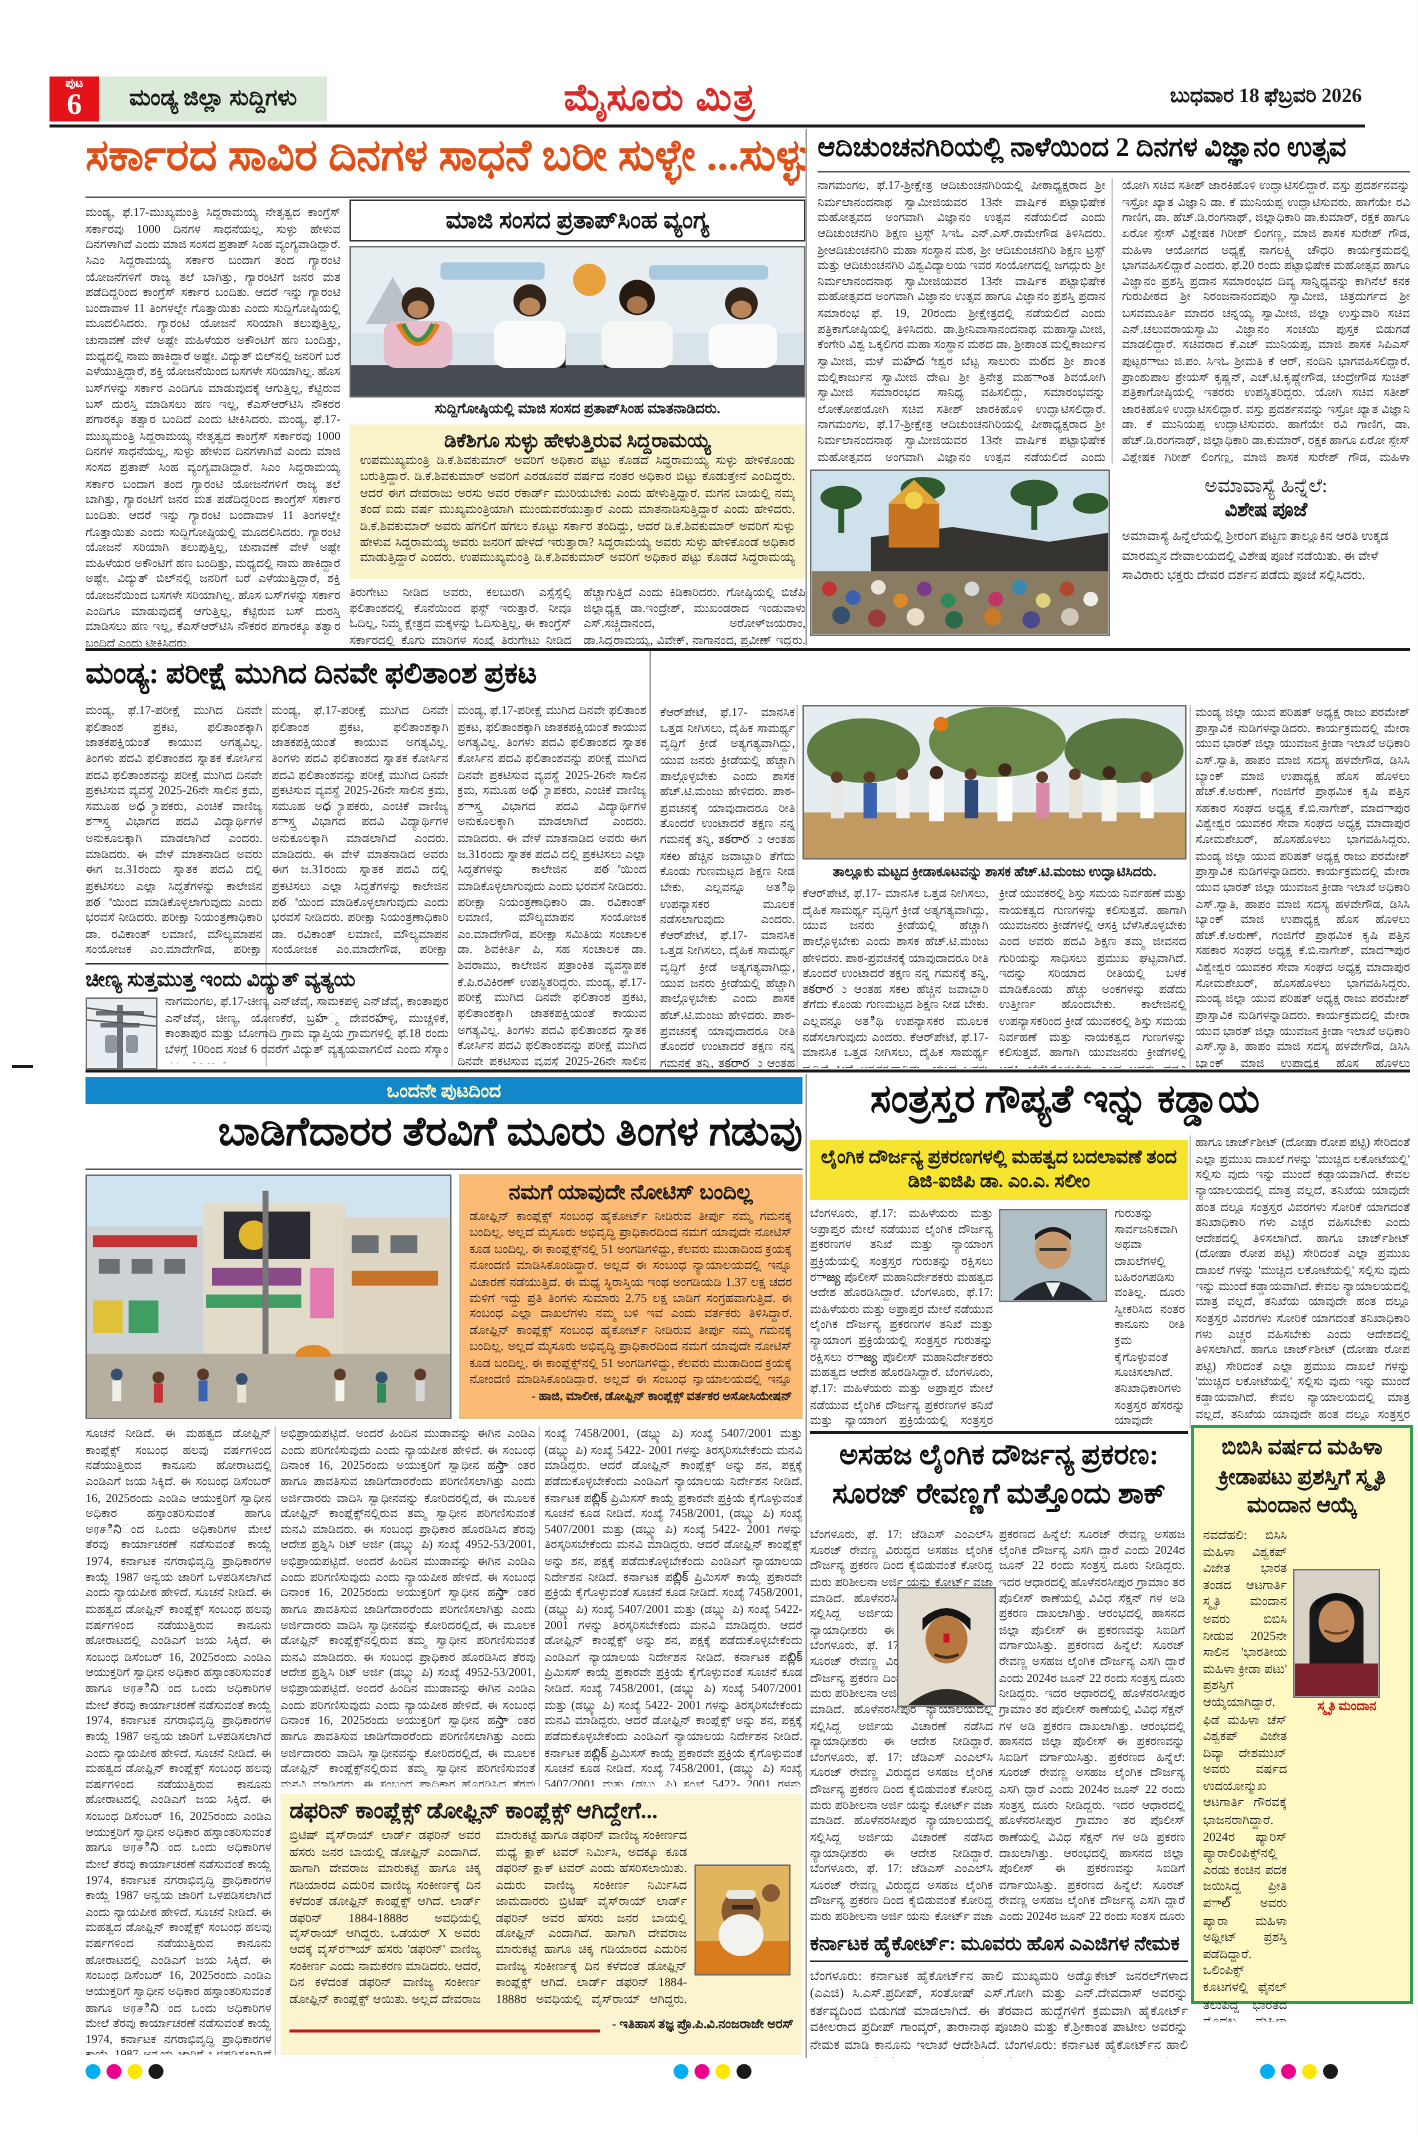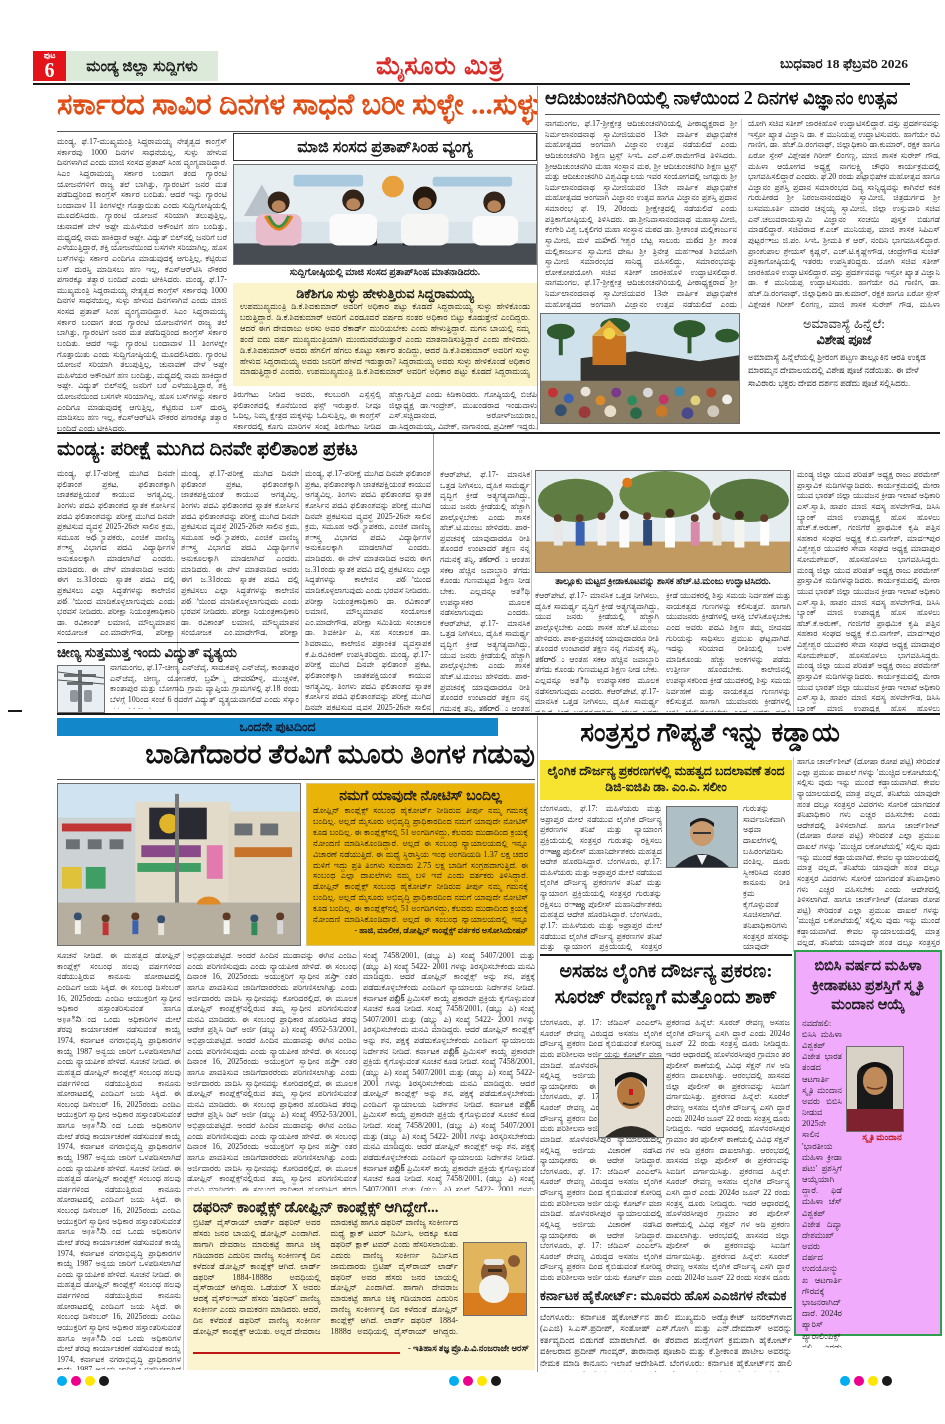--- a/index.html
+++ b/index.html
@@ -216,21 +216,21 @@
   </div>
   <div class="abs cap" style="left:535px;top:576px;width:256px;height:12px;font-size:9px;">ತಾಲ್ಲೂಕು ಮಟ್ಟದ ಕ್ರೀಡಾಕೂಟವನ್ನು ಶಾಸಕ ಹೆಚ್.ಟಿ.ಮಂಜು ಉದ್ಘಾಟಿಸಿದರು.</div>
   <div class="abs body-col" style="left:535px;top:591px;width:124px;height:121px;">ಕೆಆರ್‌ಪೇಟೆ, ಫೆ.17- ಮಾನಸಿಕ ಒತ್ತಡ ನೀಗಿಸಲು, ದೈಹಿಕ ಸಾಮರ್ಥ್ಯ ವೃದ್ಧಿಗೆ ಕ್ರೀಡೆ ಅತ್ಯಗತ್ಯವಾಗಿದ್ದು, ಯುವ ಜನರು ಕ್ರೀಡೆಯಲ್ಲಿ ಹೆಚ್ಚಾಗಿ ಪಾಲ್ಗೊಳ್ಳಬೇಕು ಎಂದು ಶಾಸಕ ಹೆಚ್.ಟಿ.ಮಂಜು ಹೇಳಿದರು. ಪಾಠ-ಪ್ರವಚನಕ್ಕೆ ಯಾವುದಾದರೂ ರೀತಿ ತೊಂದರೆ ಉಂಟಾದರೆ ತಕ್ಷಣ ನನ್ನ ಗಮನಕ್ಕೆ ತನ್ನಿ, ತకరారು ಆಂತಹ ಸಕల ಹೆಚ್ಚಿನ ಜವಾಬ್ದಾರಿ ತೆಗೆದು ಕೊಂಡು ಗುಣಮಟ್ಟದ ಶಿಕ್ಷಣ ನೀಡ ಬೇಕು. ಎಲ್ಲವನ್ನೂ ಅತిಥಿ ಉಪನ್ಯಾಸಕರ ಮೂಲಕ ನಡೆಸಲಾಗುವುದು ಎಂದರು. ಕೆಆರ್‌ಪೇಟೆ, ಫೆ.17- ಮಾನಸಿಕ ಒತ್ತಡ ನೀಗಿಸಲು, ದೈಹಿಕ ಸಾಮರ್ಥ್ಯ ವೃದ್ಧಿಗೆ ಕ್ರೀಡೆ ಅತ್ಯಗತ್ಯವಾಗಿದ್ದು, ಯುವ ಜನರು ಕ್ರೀಡೆಯಲ್ಲಿ ಹೆಚ್ಚಾಗಿ ಪಾಲ್ಗೊಳ್ಳಬೇಕು ಎಂದು ಶಾಸಕ ಹೆಚ್.ಟಿ.ಮಂಜು ಹೇಳಿದರು. ಪಾಠ-ಪ್ರವಚನಕ್ಕೆ ಯಾವುದಾದರೂ ರೀತಿ ತೊಂದರೆ ಉಂಟಾದರೆ ತಕ್ಷಣ ನನ್ನ ಗಮನಕ್ಕೆ ತನ್ನಿ, ತకరారು ಆಂತಹ ಸಕల ಹೆಚ್ಚಿನ ಜವಾಬ್ದಾರಿ ತೆಗೆದು ಕೊಂಡು ಗುಣಮಟ್ಟದ ಶಿಕ್ಷಣ ನೀಡ ಬೇಕು. ಎಲ್ಲವನ್ನೂ ಅತిಥಿ ಉಪನ್ಯಾಸಕರ ಮೂಲಕ ನಡೆಸಲಾಗುವುದು ಎಂದರು.</div>
   <div class="abs body-col" style="left:666px;top:591px;width:125px;height:121px;">ಕ್ರೀಡೆ ಯುವಕರಲ್ಲಿ ಶಿಸ್ತು ಸಮಯ ನಿರ್ವಹಣೆ ಮತ್ತು ನಾಯಕತ್ವದ ಗುಣಗಳನ್ನು ಕಲಿಸುತ್ತವೆ. ಹಾಗಾಗಿ ಯುವಜನರು ಕ್ರೀಡೆಗಳಲ್ಲಿ ಆಸಕ್ತಿ ಬೆಳೆಸಿಕೊಳ್ಳಬೇಕು ಎಂದ ಅವರು ಪದವಿ ಶಿಕ್ಷಣ ತಮ್ಮ ಜೀವನದ ಗುರಿಯನ್ನು ಸಾಧಿಸಲು ಪ್ರಮುಖ ಘಟ್ಟವಾಗಿದೆ. ಇದನ್ನು ಸರಿಯಾದ ರೀತಿಯಲ್ಲಿ ಬಳಕೆ ಮಾಡಿಕೊಂಡು ಹೆಚ್ಚು ಅಂಕಗಳನ್ನು ಪಡೆದು ಉತ್ತೀರ್ಣ ಹೊಂದಬೇಕು. ಕಾಲೇಜಿನಲ್ಲಿ ಉಪನ್ಯಾಸಕರಿಂದ ಕ್ರೀಡೆ ಯುವಕರಲ್ಲಿ ಶಿಸ್ತು ಸಮಯ ನಿರ್ವಹಣೆ ಮತ್ತು ನಾಯಕತ್ವದ ಗುಣಗಳನ್ನು ಕಲಿಸುತ್ತವೆ. ಹಾಗಾಗಿ ಯುವಜನರು ಕ್ರೀಡೆಗಳಲ್ಲಿ ಆಸಕ್ತಿ ಬೆಳೆಸಿಕೊಳ್ಳಬೇಕು ಎಂದ ಅವರು ಪದವಿ ಶಿಕ್ಷಣ ತಮ್ಮ ಜೀವನದ ಗುರಿಯನ್ನು ಸಾಧಿಸಲು ಪ್ರಮುಖ ಘಟ್ಟವಾಗಿದೆ. ಇದನ್ನು ಸರಿಯಾದ ರೀತಿಯಲ್ಲಿ ಬಳಕೆ ಮಾಡಿಕೊಂಡು ಹೆಚ್ಚು ಅಂಕಗಳನ್ನು ಪಡೆದು ಉತ್ತೀರ್ಣ ಹೊಂದಬೇಕು. ಕಾಲೇಜಿನಲ್ಲಿ ಉಪನ್ಯಾಸಕರಿಂದ</div>
   <div class="abs vline" style="left:793px;top:470px;width:1px;height:242px;background:#c4c4c4;"></div>
   <div class="abs body-col" style="left:797px;top:470px;width:143px;height:242px;">ಮಂಡ್ಯ ಜಿಲ್ಲಾ ಯುವ ಪರಿಷತ್ ಅಧ್ಯಕ್ಷ ರಾಜು ಪರಮೇಶ್ ಪ್ರಾಸ್ತಾವಿಕ ನುಡಿಗಳನ್ನಾಡಿದರು. ಕಾರ್ಯಕ್ರಮದಲ್ಲಿ ಮೇರಾ ಯುವ ಭಾರತ್ ಜಿಲ್ಲಾ ಯುವಜನ ಕ್ರೀಡಾ ಇಲಾಖೆ ಅಧಿಕಾರಿ ಎಸ್.ಸ್ವಾತಿ, ಹಾಪಂ ಮಾಜಿ ಸದಸ್ಯ ಹಳವೇಗೌಡ, ಡಿಸಿಸಿ ಬ್ಯಾಂಕ್ ಮಾಜಿ ಉಪಾಧ್ಯಕ್ಷ ಹೊಸ ಹೊಳಲು ಹೆಚ್.ಕೆ.ಅರುಣ್, ಗಂಜಿಗೆರೆ ಪ್ರಾಥಮಿಕ ಕೃಷಿ ಪತ್ತಿನ ಸಹಕಾರ ಸಂಘದ ಅಧ್ಯಕ್ಷ ಕೆ.ಬಿ.ನಾಗೇಶ್, ಮಾದాಪುರ ವಿಶ್ವೇಶ್ವರ ಯುವಕರ ಸೇವಾ ಸಂಘದ ಅಧ್ಯಕ್ಷ ಮಾದಾಪುರ ಸೋಮಶೇಖರ್, ಹೊಸಹೊಳಲು ಭಾಗವಹಿಸಿದ್ದರು. ಮಂಡ್ಯ ಜಿಲ್ಲಾ ಯುವ ಪರಿಷತ್ ಅಧ್ಯಕ್ಷ ರಾಜು ಪರಮೇಶ್ ಪ್ರಾಸ್ತಾವಿಕ ನುಡಿಗಳನ್ನಾಡಿದರು. ಕಾರ್ಯಕ್ರಮದಲ್ಲಿ ಮೇರಾ ಯುವ ಭಾರತ್ ಜಿಲ್ಲಾ ಯುವಜನ ಕ್ರೀಡಾ ಇಲಾಖೆ ಅಧಿಕಾರಿ ಎಸ್.ಸ್ವಾತಿ, ಹಾಪಂ ಮಾಜಿ ಸದಸ್ಯ ಹಳವೇಗೌಡ, ಡಿಸಿಸಿ ಬ್ಯಾಂಕ್ ಮಾಜಿ ಉಪಾಧ್ಯಕ್ಷ ಹೊಸ ಹೊಳಲು ಹೆಚ್.ಕೆ.ಅರುಣ್, ಗಂಜಿಗೆರೆ ಪ್ರಾಥಮಿಕ ಕೃಷಿ ಪತ್ತಿನ ಸಹಕಾರ ಸಂಘದ ಅಧ್ಯಕ್ಷ ಕೆ.ಬಿ.ನಾಗೇಶ್, ಮಾದాಪುರ ವಿಶ್ವೇಶ್ವರ ಯುವಕರ ಸೇವಾ ಸಂಘದ ಅಧ್ಯಕ್ಷ ಮಾದಾಪುರ ಸೋಮಶೇಖರ್, ಹೊಸಹೊಳಲು ಭಾಗವಹಿಸಿದ್ದರು. ಮಂಡ್ಯ ಜಿಲ್ಲಾ ಯುವ ಪರಿಷತ್ ಅಧ್ಯಕ್ಷ ರಾಜು ಪರಮೇಶ್ ಪ್ರಾಸ್ತಾವಿಕ ನುಡಿಗಳನ್ನಾಡಿದರು. ಕಾರ್ಯಕ್ರಮದಲ್ಲಿ ಮೇರಾ ಯುವ ಭಾರತ್ ಜಿಲ್ಲಾ ಯುವಜನ ಕ್ರೀಡಾ ಇಲಾಖೆ ಅಧಿಕಾರಿ ಎಸ್.ಸ್ವಾತಿ, ಹಾಪಂ ಮಾಜಿ ಸದಸ್ಯ ಹಳವೇಗೌಡ, ಡಿಸಿಸಿ ಬ್ಯಾಂಕ್ ಮಾಜಿ ಉಪಾಧ್ಯಕ್ಷ ಹೊಸ ಹೊಳಲು ಹೆಚ್.ಕೆ.ಅರುಣ್, ಗಂಜಿಗೆರೆ ಪ್ರಾಥಮಿಕ ಕೃಷಿ ಪತ್ತಿನ ಸಹಕಾರ ಸಂಘದ ಅಧ್ಯಕ್ಷ ಕೆ.ಬಿ.ನಾಗೇಶ್, ಮಾದాಪುರ ವಿಶ್ವೇಶ್ವರ ಯುವಕರ ಸೇವಾ ಸಂಘದ ಅಧ್ಯಕ್ಷ ಮಾದಾಪುರ ಸೋಮಶೇಖರ್, ಹೊಸಹೊಳಲು ಭಾಗವಹಿಸಿದ್ದರು.</div>
 
   <div class="abs rule" style="left:57px;top:713px;width:883px;height:2px;"></div>
   <div class="abs rule" style="left:8px;top:710px;width:14px;height:2px;"></div>
 
-  <div class="abs" style="left:57px;top:718px;width:441px;height:18px;background:#1287c9;color:#0f172a;display:flex;
+  <div class="abs" style="left:57px;top:718px;width:478px;height:18px;background:#1287c9;color:#fef9c3;display:flex;
        align-items:center;justify-content:center;font-weight:bold;font-size:12.5px;">ಒಂದನೇ ಪುಟದಿಂದ</div>
   <div class="abs hl center" style="left:57px;top:739px;width:478px;height:38px;font-size:27px;white-space:nowrap;text-align:right;">ಬಾಡಿಗೆದಾರರ ತೆರವಿಗೆ ಮೂರು ತಿಂಗಳ ಗಡುವು</div>
   <div class="abs thinrule" style="left:57px;top:779px;width:478px;height:1px;"></div>
 
   <div class="abs photo" style="left:57px;top:783px;width:244px;height:163px;">
     <svg viewBox="0 0 244 163" preserveAspectRatio="none">
       <rect width="244" height="163" fill="#cfe4f0"></rect>
       <rect x="0" y="34" width="80" height="86" fill="#cdd2d4"></rect>
       <rect x="4" y="40" width="70" height="8" fill="#c23434"></rect>
       <rect x="8" y="56" width="14" height="10" fill="#6a7074"></rect>
@@ -263,21 +263,21 @@
         <circle cx="170" cy="134" r="4" fill="#5c3a26"></circle>
           <rect x="167" y="138" width="6" height="14" fill="#f5f5f0"></rect>
         <circle cx="198" cy="136" r="4" fill="#35506e"></circle>
           <rect x="195" y="140" width="6" height="13" fill="#2e8a5a"></rect>
         <circle cx="224" cy="134" r="4" fill="#5c3a26"></circle>
           <rect x="221" y="138" width="6" height="14" fill="#d8d8d8"></rect>
       </g>
     </svg>
   </div>
 
-  <div class="abs" style="left:306px;top:783px;width:229px;height:163px;background:#eab308;border:1px solid #d6c488;padding:4px 6px;">
+  <div class="abs" style="left:306px;top:783px;width:229px;height:163px;background:#fdba74;border:1px solid #d6c488;padding:4px 6px;">
     <div style="font-weight:bold;font-size:14px;text-align:center;margin-bottom:2px;">ನಮಗೆ ಯಾವುದೇ ನೋಟಿಸ್ ಬಂದಿಲ್ಲ</div>
     <div class="body-col" style="height:118px;font-size:8.2px;">ಡೋಫ್ಲಿನ್ ಕಾಂಪ್ಲೆಕ್ಸ್ ಸಂಬಂಧ ಹೈಕೋರ್ಟ್ ನೀಡಿರುವ ತೀರ್ಪು ನಮ್ಮ ಗಮನಕ್ಕೆ ಬಂದಿಲ್ಲ. ಅಲ್ಲದೆ ಮೈಸೂರು ಅಭಿವೃದ್ಧಿ ಪ್ರಾಧಿಕಾರದಿಂದ ನಮಗೆ ಯಾವುದೇ ನೋಟಿಸ್ ಕೂಡ ಬಂದಿಲ್ಲ. ಈ ಕಾಂಪ್ಲೆಕ್ಸ್‌ನಲ್ಲಿ 51 ಅಂಗಡಿಗಳಿದ್ದು, ಕೆಲವರು ಮುಡಾದಿಂದ ಕ್ರಯಕ್ಕೆ ನೋಂದಣಿ ಮಾಡಿಸಿಕೊಂಡಿದ್ದಾರೆ. ಅಲ್ಲದೆ ಈ ಸಂಬಂಧ ನ್ಯಾಯಾಲಯದಲ್ಲಿ ಇನ್ನೂ ವಿಚಾರಣೆ ನಡೆಯುತ್ತಿದೆ. ಈ ಮಧ್ಯೆ ಸ್ಥಿರಾಸ್ತಿಯ ಇಂಥ ಅಂಗಡಿಯಡಿ 1.37 ಲಕ್ಷ ಚದರ ಮಳಿಗೆ ಇದ್ದು ಪ್ರತಿ ತಿಂಗಳು ಸುಮಾರು 2.75 ಲಕ್ಷ ಬಾಡಿಗೆ ಸಂಗ್ರಹವಾಗುತ್ತಿದೆ. ಈ ಸಂಬಂಧ ಎಲ್ಲಾ ದಾಖಲೆಗಳು ನಮ್ಮ ಬಳಿ ಇವೆ ಎಂದು ವರ್ತಕರು ತಿಳಿಸಿದ್ದಾರೆ. ಡೋಫ್ಲಿನ್ ಕಾಂಪ್ಲೆಕ್ಸ್ ಸಂಬಂಧ ಹೈಕೋರ್ಟ್ ನೀಡಿರುವ ತೀರ್ಪು ನಮ್ಮ ಗಮನಕ್ಕೆ ಬಂದಿಲ್ಲ. ಅಲ್ಲದೆ ಮೈಸೂರು ಅಭಿವೃದ್ಧಿ ಪ್ರಾಧಿಕಾರದಿಂದ ನಮಗೆ ಯಾವುದೇ ನೋಟಿಸ್ ಕೂಡ ಬಂದಿಲ್ಲ. ಈ ಕಾಂಪ್ಲೆಕ್ಸ್‌ನಲ್ಲಿ 51 ಅಂಗಡಿಗಳಿದ್ದು, ಕೆಲವರು ಮುಡಾದಿಂದ ಕ್ರಯಕ್ಕೆ ನೋಂದಣಿ ಮಾಡಿಸಿಕೊಂಡಿದ್ದಾರೆ. ಅಲ್ಲದೆ ಈ ಸಂಬಂಧ ನ್ಯಾಯಾಲಯದಲ್ಲಿ ಇನ್ನೂ ವಿಚಾರಣೆ ನಡೆಯುತ್ತಿದೆ. ಈ ಮಧ್ಯೆ ಸ್ಥಿರಾಸ್ತಿಯ ಇಂಥ ಅಂಗಡಿಯಡಿ 1.37 ಲಕ್ಷ ಚದರ ಮಳಿಗೆ ಇದ್ದು ಪ್ರತಿ ತಿಂಗಳು ಸುಮಾರು 2.75 ಲಕ್ಷ ಬಾಡಿಗೆ ಸಂಗ್ರಹವಾಗುತ್ತಿದೆ. ಈ ಸಂಬಂಧ ಎಲ್ಲಾ ದಾಖಲೆಗಳು ನಮ್ಮ ಬಳಿ ಇವೆ ಎಂದು ವರ್ತಕರು ತಿಳಿಸಿದ್ದಾರೆ.</div>
     <div style="font-weight:bold;font-size:8.2px;text-align:right;margin-top:2px;">- ಹಾಜಿ, ಮಾಲೀಕ, ಡೋಫ್ಲಿನ್ ಕಾಂಪ್ಲೆಕ್ಸ್ ವರ್ತಕರ ಅಸೋಸಿಯೇಷನ್</div>
   </div>
 
   <div class="abs body-col" style="left:57px;top:951px;width:124px;height:419px;">ಸೂಚನೆ ನೀಡಿದೆ. ಈ ಮಹತ್ವದ ಡೋಫ್ಲಿನ್ ಕಾಂಪ್ಲೆಕ್ಸ್ ಸಂಬಂಧ ಹಲವು ವರ್ಷಗಳಿಂದ ನಡೆಯುತ್ತಿರುವ ಕಾನೂನು ಹೋರಾಟದಲ್ಲಿ ಎಂಡಿಎಗೆ ಜಯ ಸಿಕ್ಕಿದೆ. ಈ ಸಂಬಂಧ ಡಿಸೆಂಬರ್ 16, 2025ರಂದು ಎಂಡಿಎ ಆಯುಕ್ತರಿಗೆ ಸ್ವಾಧೀನ ಅಧಿಕಾರ ಹಸ್ತಾಂತರಿಸುವಂತೆ ಹಾಗೂ ಅரசినిಂದ ಒಂದು ಅಧಿಕಾರಿಗಳ ಮೇಲೆ ತೆರವು ಕಾರ್ಯಾಚರಣೆ ನಡೆಸುವಂತೆ ಕಾಯ್ದೆ 1974, ಕರ್ನಾಟಕ ನಗರಾಭಿವೃದ್ಧಿ ಪ್ರಾಧಿಕಾರಗಳ ಕಾಯ್ದೆ 1987 ಅನ್ವಯ ಜಾರಿಗೆ ಒಳಪಡಿಸಲಾಗಿದೆ ಎಂದು ನ್ಯಾಯಪೀಠ ಹೇಳಿದೆ. ಸೂಚನೆ ನೀಡಿದೆ. ಈ ಮಹತ್ವದ ಡೋಫ್ಲಿನ್ ಕಾಂಪ್ಲೆಕ್ಸ್ ಸಂಬಂಧ ಹಲವು ವರ್ಷಗಳಿಂದ ನಡೆಯುತ್ತಿರುವ ಕಾನೂನು ಹೋರಾಟದಲ್ಲಿ ಎಂಡಿಎಗೆ ಜಯ ಸಿಕ್ಕಿದೆ. ಈ ಸಂಬಂಧ ಡಿಸೆಂಬರ್ 16, 2025ರಂದು ಎಂಡಿಎ ಆಯುಕ್ತರಿಗೆ ಸ್ವಾಧೀನ ಅಧಿಕಾರ ಹಸ್ತಾಂತರಿಸುವಂತೆ ಹಾಗೂ ಅரசినిಂದ ಒಂದು ಅಧಿಕಾರಿಗಳ ಮೇಲೆ ತೆರವು ಕಾರ್ಯಾಚರಣೆ ನಡೆಸುವಂತೆ ಕಾಯ್ದೆ 1974, ಕರ್ನಾಟಕ ನಗರಾಭಿವೃದ್ಧಿ ಪ್ರಾಧಿಕಾರಗಳ ಕಾಯ್ದೆ 1987 ಅನ್ವಯ ಜಾರಿಗೆ ಒಳಪಡಿಸಲಾಗಿದೆ ಎಂದು ನ್ಯಾಯಪೀಠ ಹೇಳಿದೆ. ಸೂಚನೆ ನೀಡಿದೆ. ಈ ಮಹತ್ವದ ಡೋಫ್ಲಿನ್ ಕಾಂಪ್ಲೆಕ್ಸ್ ಸಂಬಂಧ ಹಲವು ವರ್ಷಗಳಿಂದ ನಡೆಯುತ್ತಿರುವ ಕಾನೂನು ಹೋರಾಟದಲ್ಲಿ ಎಂಡಿಎಗೆ ಜಯ ಸಿಕ್ಕಿದೆ. ಈ ಸಂಬಂಧ ಡಿಸೆಂಬರ್ 16, 2025ರಂದು ಎಂಡಿಎ ಆಯುಕ್ತರಿಗೆ ಸ್ವಾಧೀನ ಅಧಿಕಾರ ಹಸ್ತಾಂತರಿಸುವಂತೆ ಹಾಗೂ ಅரசినిಂದ ಒಂದು ಅಧಿಕಾರಿಗಳ ಮೇಲೆ ತೆರವು ಕಾರ್ಯಾಚರಣೆ ನಡೆಸುವಂತೆ ಕಾಯ್ದೆ 1974, ಕರ್ನಾಟಕ ನಗರಾಭಿವೃದ್ಧಿ ಪ್ರಾಧಿಕಾರಗಳ ಕಾಯ್ದೆ 1987 ಅನ್ವಯ ಜಾರಿಗೆ ಒಳಪಡಿಸಲಾಗಿದೆ ಎಂದು ನ್ಯಾಯಪೀಠ ಹೇಳಿದೆ. ಸೂಚನೆ ನೀಡಿದೆ. ಈ ಮಹತ್ವದ ಡೋಫ್ಲಿನ್ ಕಾಂಪ್ಲೆಕ್ಸ್ ಸಂಬಂಧ ಹಲವು ವರ್ಷಗಳಿಂದ ನಡೆಯುತ್ತಿರುವ ಕಾನೂನು ಹೋರಾಟದಲ್ಲಿ ಎಂಡಿಎಗೆ ಜಯ ಸಿಕ್ಕಿದೆ. ಈ ಸಂಬಂಧ ಡಿಸೆಂಬರ್ 16, 2025ರಂದು ಎಂಡಿಎ ಆಯುಕ್ತರಿಗೆ ಸ್ವಾಧೀನ ಅಧಿಕಾರ ಹಸ್ತಾಂತರಿಸುವಂತೆ ಹಾಗೂ ಅரசినిಂದ ಒಂದು ಅಧಿಕಾರಿಗಳ ಮೇಲೆ ತೆರವು ಕಾರ್ಯಾಚರಣೆ ನಡೆಸುವಂತೆ ಕಾಯ್ದೆ 1974, ಕರ್ನಾಟಕ ನಗರಾಭಿವೃದ್ಧಿ ಪ್ರಾಧಿಕಾರಗಳ ಕಾಯ್ದೆ 1987 ಅನ್ವಯ ಜಾರಿಗೆ ಒಳಪಡಿಸಲಾಗಿದೆ ಎಂದು ನ್ಯಾಯಪೀಠ ಹೇಳಿದೆ.</div>
   <div class="abs vline" style="left:183px;top:951px;width:1px;height:419px;background:#c4c4c4;"></div>
   <div class="abs body-col" style="left:187px;top:951px;width:170px;height:240px;">ಅಭಿಪ್ರಾಯಪಟ್ಟಿದೆ. ಅಂದರೆ ಹಿಂದಿನ ಮುಡಾವನ್ನು ಈಗಿನ ಎಂಡಿಎ ಎಂದು ಪರಿಗಣಿಸುವುದು ಎಂದು ನ್ಯಾಯಪೀಠ ಹೇಳಿದೆ. ಈ ಸಂಬಂಧ ದಿನಾಂಕ 16, 2025ರಂದು ಅಯುಕ್ತರಿಗೆ ಸ್ವಾಧೀನ ಹస్తాಂತರ ಹಾಗೂ ಪಾವತಿಸುವ ಜಾಡಿಗೆದಾರರೆಂದು ಪರಿಗಣಿಸಲಾಗಿತ್ತು ಎಂದು ಅರ್ಜಿದಾರರು ವಾದಿಸಿ ಸ್ವಾಧೀನವನ್ನು ಕೋರಿದರಲ್ಲಿದೆ, ಈ ಮೂಲಕ ಡೋಫ್ಲಿನ್ ಕಾಂಪ್ಲೆಕ್ಸ್‌ನಲ್ಲಿರುವ ತಮ್ಮ ಸ್ವಾಧೀನ ಪರಿಗಣಿಸುವಂತೆ ಮನವಿ ಮಾಡಿದರು. ಈ ಸಂಬಂಧ ಪ್ರಾಧಿಕಾರ ಹೊರಡಿಸಿದ ತೆರವು ಆದೇಶ ಪ್ರಶ್ನಿಸಿ ರಿಟ್ ಅರ್ಜಿ (ಡಬ್ಲ್ಯು ಪಿ) ಸಂಖ್ಯೆ 4952-53/2001, ಅಭಿಪ್ರಾಯಪಟ್ಟಿದೆ. ಅಂದರೆ ಹಿಂದಿನ ಮುಡಾವನ್ನು ಈಗಿನ ಎಂಡಿಎ ಎಂದು ಪರಿಗಣಿಸುವುದು ಎಂದು ನ್ಯಾಯಪೀಠ ಹೇಳಿದೆ. ಈ ಸಂಬಂಧ ದಿನಾಂಕ 16, 2025ರಂದು ಅಯುಕ್ತರಿಗೆ ಸ್ವಾಧೀನ ಹస్తాಂತರ ಹಾಗೂ ಪಾವತಿಸುವ ಜಾಡಿಗೆದಾರರೆಂದು ಪರಿಗಣಿಸಲಾಗಿತ್ತು ಎಂದು ಅರ್ಜಿದಾರರು ವಾದಿಸಿ ಸ್ವಾಧೀನವನ್ನು ಕೋರಿದರಲ್ಲಿದೆ, ಈ ಮೂಲಕ ಡೋಫ್ಲಿನ್ ಕಾಂಪ್ಲೆಕ್ಸ್‌ನಲ್ಲಿರುವ ತಮ್ಮ ಸ್ವಾಧೀನ ಪರಿಗಣಿಸುವಂತೆ ಮನವಿ ಮಾಡಿದರು. ಈ ಸಂಬಂಧ ಪ್ರಾಧಿಕಾರ ಹೊರಡಿಸಿದ ತೆರವು ಆದೇಶ ಪ್ರಶ್ನಿಸಿ ರಿಟ್ ಅರ್ಜಿ (ಡಬ್ಲ್ಯು ಪಿ) ಸಂಖ್ಯೆ 4952-53/2001, ಅಭಿಪ್ರಾಯಪಟ್ಟಿದೆ. ಅಂದರೆ ಹಿಂದಿನ ಮುಡಾವನ್ನು ಈಗಿನ ಎಂಡಿಎ ಎಂದು ಪರಿಗಣಿಸುವುದು ಎಂದು ನ್ಯಾಯಪೀಠ ಹೇಳಿದೆ. ಈ ಸಂಬಂಧ ದಿನಾಂಕ 16, 2025ರಂದು ಅಯುಕ್ತರಿಗೆ ಸ್ವಾಧೀನ ಹస్తాಂತರ ಹಾಗೂ ಪಾವತಿಸುವ ಜಾಡಿಗೆದಾರರೆಂದು ಪರಿಗಣಿಸಲಾಗಿತ್ತು ಎಂದು ಅರ್ಜಿದಾರರು ವಾದಿಸಿ ಸ್ವಾಧೀನವನ್ನು ಕೋರಿದರಲ್ಲಿದೆ, ಈ ಮೂಲಕ ಡೋಫ್ಲಿನ್ ಕಾಂಪ್ಲೆಕ್ಸ್‌ನಲ್ಲಿರುವ ತಮ್ಮ ಸ್ವಾಧೀನ ಪರಿಗಣಿಸುವಂತೆ ಮನವಿ ಮಾಡಿದರು. ಈ ಸಂಬಂಧ ಪ್ರಾಧಿಕಾರ ಹೊರಡಿಸಿದ ತೆರವು ಆದೇಶ ಪ್ರಶ್ನಿಸಿ ರಿಟ್ ಅರ್ಜಿ (ಡಬ್ಲ್ಯು ಪಿ) ಸಂಖ್ಯೆ 4952-53/2001,</div>
   <div class="abs vline" style="left:359px;top:951px;width:1px;height:240px;background:#c4c4c4;"></div>
   <div class="abs body-col" style="left:363px;top:951px;width:172px;height:240px;">ಸಂಖ್ಯೆ 7458/2001, (ಡಬ್ಲ್ಯು ಪಿ) ಸಂಖ್ಯೆ 5407/2001 ಮತ್ತು (ಡಬ್ಲ್ಯು ಪಿ) ಸಂಖ್ಯೆ 5422- 2001 ಗಳನ್ನು ತಿರಸ್ಕರಿಸಬೇಕೆಂದು ಮನವಿ ಮಾಡಿದ್ದರು. ಆದರೆ ಡೋಫ್ಲಿನ್ ಕಾಂಪ್ಲೆಕ್ಸ್ ಅನ್ನು ಶನ, ಪಕ್ಷಕ್ಕೆ ಪಡೆದುಕೊಳ್ಳಬೇಕೆಂದು ಎಂಡಿಎಗೆ ನ್ಯಾಯಾಲಯ ನಿರ್ದೇಶನ ನೀಡಿದೆ. ಕರ್ನಾಟಕ ಪబ్లిక్ ಪ್ರಿಮಿಸಸ್ ಕಾಯ್ದೆ ಪ್ರಕಾರವೇ ಪ್ರಕ್ರಿಯೆ ಕೈಗೊಳ್ಳುವಂತೆ ಸೂಚನೆ ಕೂಡ ನೀಡಿದೆ. ಸಂಖ್ಯೆ 7458/2001, (ಡಬ್ಲ್ಯು ಪಿ) ಸಂಖ್ಯೆ 5407/2001 ಮತ್ತು (ಡಬ್ಲ್ಯು ಪಿ) ಸಂಖ್ಯೆ 5422- 2001 ಗಳನ್ನು ತಿರಸ್ಕರಿಸಬೇಕೆಂದು ಮನವಿ ಮಾಡಿದ್ದರು. ಆದರೆ ಡೋಫ್ಲಿನ್ ಕಾಂಪ್ಲೆಕ್ಸ್ ಅನ್ನು ಶನ, ಪಕ್ಷಕ್ಕೆ ಪಡೆದುಕೊಳ್ಳಬೇಕೆಂದು ಎಂಡಿಎಗೆ ನ್ಯಾಯಾಲಯ ನಿರ್ದೇಶನ ನೀಡಿದೆ. ಕರ್ನಾಟಕ ಪబ్లిక్ ಪ್ರಿಮಿಸಸ್ ಕಾಯ್ದೆ ಪ್ರಕಾರವೇ ಪ್ರಕ್ರಿಯೆ ಕೈಗೊಳ್ಳುವಂತೆ ಸೂಚನೆ ಕೂಡ ನೀಡಿದೆ. ಸಂಖ್ಯೆ 7458/2001, (ಡಬ್ಲ್ಯು ಪಿ) ಸಂಖ್ಯೆ 5407/2001 ಮತ್ತು (ಡಬ್ಲ್ಯು ಪಿ) ಸಂಖ್ಯೆ 5422- 2001 ಗಳನ್ನು ತಿರಸ್ಕರಿಸಬೇಕೆಂದು ಮನವಿ ಮಾಡಿದ್ದರು. ಆದರೆ ಡೋಫ್ಲಿನ್ ಕಾಂಪ್ಲೆಕ್ಸ್ ಅನ್ನು ಶನ, ಪಕ್ಷಕ್ಕೆ ಪಡೆದುಕೊಳ್ಳಬೇಕೆಂದು ಎಂಡಿಎಗೆ ನ್ಯಾಯಾಲಯ ನಿರ್ದೇಶನ ನೀಡಿದೆ. ಕರ್ನಾಟಕ ಪబ్లిక్ ಪ್ರಿಮಿಸಸ್ ಕಾಯ್ದೆ ಪ್ರಕಾರವೇ ಪ್ರಕ್ರಿಯೆ ಕೈಗೊಳ್ಳುವಂತೆ ಸೂಚನೆ ಕೂಡ ನೀಡಿದೆ. ಸಂಖ್ಯೆ 7458/2001, (ಡಬ್ಲ್ಯು ಪಿ) ಸಂಖ್ಯೆ 5407/2001 ಮತ್ತು (ಡಬ್ಲ್ಯು ಪಿ) ಸಂಖ್ಯೆ 5422- 2001 ಗಳನ್ನು ತಿರಸ್ಕರಿಸಬೇಕೆಂದು ಮನವಿ ಮಾಡಿದ್ದರು. ಆದರೆ ಡೋಫ್ಲಿನ್ ಕಾಂಪ್ಲೆಕ್ಸ್ ಅನ್ನು ಶನ, ಪಕ್ಷಕ್ಕೆ ಪಡೆದುಕೊಳ್ಳಬೇಕೆಂದು ಎಂಡಿಎಗೆ ನ್ಯಾಯಾಲಯ ನಿರ್ದೇಶನ ನೀಡಿದೆ. ಕರ್ನಾಟಕ ಪబ్లిక్ ಪ್ರಿಮಿಸಸ್ ಕಾಯ್ದೆ ಪ್ರಕಾರವೇ ಪ್ರಕ್ರಿಯೆ ಕೈಗೊಳ್ಳುವಂತೆ ಸೂಚನೆ ಕೂಡ ನೀಡಿದೆ. ಸಂಖ್ಯೆ 7458/2001, (ಡಬ್ಲ್ಯು ಪಿ) ಸಂಖ್ಯೆ 5407/2001 ಮತ್ತು (ಡಬ್ಲ್ಯು ಪಿ) ಸಂಖ್ಯೆ 5422- 2001 ಗಳನ್ನು ತಿರಸ್ಕರಿಸಬೇಕೆಂದು ಮನವಿ ಮಾಡಿದ್ದರು. ಆದರೆ ಡೋಫ್ಲಿನ್ ಕಾಂಪ್ಲೆಕ್ಸ್ ಅನ್ನು ಶನ, ಪಕ್ಷಕ್ಕೆ ಪಡೆದುಕೊಳ್ಳಬೇಕೆಂದು ಎಂಡಿಎಗೆ ನ್ಯಾಯಾಲಯ ನಿರ್ದೇಶನ ನೀಡಿದೆ. ಕರ್ನಾಟಕ ಪబ్లిక్ ಪ್ರಿಮಿಸಸ್ ಕಾಯ್ದೆ ಪ್ರಕಾರವೇ ಪ್ರಕ್ರಿಯೆ ಕೈಗೊಳ್ಳುವಂತೆ ಸೂಚನೆ ಕೂಡ ನೀಡಿದೆ.</div>
@@ -340,25 +340,25 @@
         <path d="M24 44 Q32 48 40 44" stroke="#3a2a1a" stroke-width="2" fill="none"></path>
       </svg>
     </span>
   </div>
   <div class="abs body-col" style="left:666px;top:1018px;width:124px;height:262px;">ಪ್ರಕರಣದ ಹಿನ್ನೆಲೆ: ಸೂರಜ್ ರೇವಣ್ಣ ಅಸಹಜ ಲೈಂಗಿಕ ದೌರ್ಜನ್ಯ ಎಸಗಿ ದ್ದಾರೆ ಎಂದು 2024ರ ಜೂನ್ 22 ರಂದು ಸಂತ್ರಸ್ತ ದೂರು ನೀಡಿದ್ದರು. ಇದರ ಆಧಾರದಲ್ಲಿ ಹೊಳೆನರಸೀಪುರ ಗ್ರಾಮಾಂ ತರ ಪೊಲೀಸ್ ಠಾಣೆಯಲ್ಲಿ ವಿವಿಧ ಸೆಕ್ಷನ್ ಗಳ ಅಡಿ ಪ್ರಕರಣ ದಾಖಲಾಗಿತ್ತು. ಆರಂಭದಲ್ಲಿ ಹಾಸನದ ಜಿಲ್ಲಾ ಪೊಲೀಸ್ ಈ ಪ್ರಕರಣವನ್ನು ಸಿಐಡಿಗೆ ವರ್ಗಾಯಿಸಿತ್ತು. ಪ್ರಕರಣದ ಹಿನ್ನೆಲೆ: ಸೂರಜ್ ರೇವಣ್ಣ ಅಸಹಜ ಲೈಂಗಿಕ ದೌರ್ಜನ್ಯ ಎಸಗಿ ದ್ದಾರೆ ಎಂದು 2024ರ ಜೂನ್ 22 ರಂದು ಸಂತ್ರಸ್ತ ದೂರು ನೀಡಿದ್ದರು. ಇದರ ಆಧಾರದಲ್ಲಿ ಹೊಳೆನರಸೀಪುರ ಗ್ರಾಮಾಂ ತರ ಪೊಲೀಸ್ ಠಾಣೆಯಲ್ಲಿ ವಿವಿಧ ಸೆಕ್ಷನ್ ಗಳ ಅಡಿ ಪ್ರಕರಣ ದಾಖಲಾಗಿತ್ತು. ಆರಂಭದಲ್ಲಿ ಹಾಸನದ ಜಿಲ್ಲಾ ಪೊಲೀಸ್ ಈ ಪ್ರಕರಣವನ್ನು ಸಿಐಡಿಗೆ ವರ್ಗಾಯಿಸಿತ್ತು. ಪ್ರಕರಣದ ಹಿನ್ನೆಲೆ: ಸೂರಜ್ ರೇವಣ್ಣ ಅಸಹಜ ಲೈಂಗಿಕ ದೌರ್ಜನ್ಯ ಎಸಗಿ ದ್ದಾರೆ ಎಂದು 2024ರ ಜೂನ್ 22 ರಂದು ಸಂತ್ರಸ್ತ ದೂರು ನೀಡಿದ್ದರು. ಇದರ ಆಧಾರದಲ್ಲಿ ಹೊಳೆನರಸೀಪುರ ಗ್ರಾಮಾಂ ತರ ಪೊಲೀಸ್ ಠಾಣೆಯಲ್ಲಿ ವಿವಿಧ ಸೆಕ್ಷನ್ ಗಳ ಅಡಿ ಪ್ರಕರಣ ದಾಖಲಾಗಿತ್ತು. ಆರಂಭದಲ್ಲಿ ಹಾಸನದ ಜಿಲ್ಲಾ ಪೊಲೀಸ್ ಈ ಪ್ರಕರಣವನ್ನು ಸಿಐಡಿಗೆ ವರ್ಗಾಯಿಸಿತ್ತು. ಪ್ರಕರಣದ ಹಿನ್ನೆಲೆ: ಸೂರಜ್ ರೇವಣ್ಣ ಅಸಹಜ ಲೈಂಗಿಕ ದೌರ್ಜನ್ಯ ಎಸಗಿ ದ್ದಾರೆ ಎಂದು 2024ರ ಜೂನ್ 22 ರಂದು ಸಂತ್ರಸ್ತ ದೂರು ನೀಡಿದ್ದರು. ಇದರ ಆಧಾರದಲ್ಲಿ ಹೊಳೆನರಸೀಪುರ ಗ್ರಾಮಾಂ ತರ ಪೊಲೀಸ್ ಠಾಣೆಯಲ್ಲಿ ವಿವಿಧ ಸೆಕ್ಷನ್ ಗಳ ಅಡಿ ಪ್ರಕರಣ ದಾಖಲಾಗಿತ್ತು. ಆರಂಭದಲ್ಲಿ ಹಾಸನದ ಜಿಲ್ಲಾ ಪೊಲೀಸ್ ಈ ಪ್ರಕರಣವನ್ನು ಸಿಐಡಿಗೆ ವರ್ಗಾಯಿಸಿತ್ತು.</div>
 
   <div class="abs" style="left:540px;top:1288px;width:252px;height:20px;font-weight:bold;font-size:13.2px;
        border-bottom:1px solid #222;white-space:nowrap;overflow:hidden;">ಕರ್ನಾಟಕ ಹೈಕೋರ್ಟ್: ಮೂವರು ಹೊಸ ಎಎಜಿಗಳ ನೇಮಕ</div>
   <div class="abs body-col" style="left:540px;top:1312px;width:252px;height:60px;font-size:8.6px;">ಬೆಂಗಳೂರು: ಕರ್ನಾಟಕ ಹೈಕೋರ್ಟ್‌ನ ಹಾಲಿ ಮುಖ್ಯಮರಿ ಅಡ್ವೊಕೇಟ್ ಜನರಲ್‌ಗಳಾದ (ಎಎಜಿ) ಸಿ.ಎಸ್.ಪ್ರದೀಪ್, ಸಂತೋಷ್ ಎಸ್.ಗೋಗಿ ಮತ್ತು ಎನ್.ದೇವದಾಸ್ ಅವರನ್ನು ಕರ್ತವ್ಯದಿಂದ ಬಿಡುಗಡೆ ಮಾಡಲಾಗಿದೆ. ಈ ತೆರವಾದ ಹುದ್ದೆಗಳಿಗೆ ಕ್ರಮವಾಗಿ ಹೈಕೋರ್ಟ್ ವಕೀಲರಾದ ಪ್ರದೀಪ್ ಗಾಂವ್ಕರ್, ತಾರಾನಾಥ ಪೂಜಾರಿ ಮತ್ತು ಕೆ.ಶ್ರೀಕಾಂತ ಪಾಟೀಲ ಅವರನ್ನು ನೇಮಕ ಮಾಡಿ ಕಾನೂನು ಇಲಾಖೆ ಆದೇಶಿಸಿದೆ. ಬೆಂಗಳೂರು: ಕರ್ನಾಟಕ ಹೈಕೋರ್ಟ್‌ನ ಹಾಲಿ ಮುಖ್ಯಮರಿ ಅಡ್ವೊಕೇಟ್ ಜನರಲ್‌ಗಳಾದ (ಎಎಜಿ) ಸಿ.ಎಸ್.ಪ್ರದೀಪ್, ಸಂತೋಷ್ ಎಸ್.ಗೋಗಿ ಮತ್ತು ಎನ್.ದೇವದಾಸ್ ಅವರನ್ನು ಕರ್ತವ್ಯದಿಂದ ಬಿಡುಗಡೆ ಮಾಡಲಾಗಿದೆ. ಈ ತೆರವಾದ ಹುದ್ದೆಗಳಿಗೆ ಕ್ರಮವಾಗಿ ಹೈಕೋರ್ಟ್ ವಕೀಲರಾದ ಪ್ರದೀಪ್ ಗಾಂವ್ಕರ್, ತಾರಾನಾಥ ಪೂಜಾರಿ ಮತ್ತು ಕೆ.ಶ್ರೀಕಾಂತ ಪಾಟೀಲ ಅವರನ್ನು ನೇಮಕ ಮಾಡಿ ಕಾನೂನು ಇಲಾಖೆ ಆದೇಶಿಸಿದೆ.</div>
 
-  <div class="abs" style="left:794px;top:950px;width:148px;height:386px;border:2px solid #2f9e4f;background:#f0abfc;
+  <div class="abs" style="left:794px;top:950px;width:148px;height:386px;border:2px solid #2f9e4f;background:#fef9c3;
        padding:4px 6px;box-sizing:border-box;">
     <div style="font-weight:bold;font-size:14.5px;text-align:center;line-height:1.35;margin-bottom:3px;">ಬಿಬಿಸಿ ವರ್ಷದ ಮಹಿಳಾ ಕ್ರೀಡಾಪಟು ಪ್ರಶಸ್ತಿಗೆ ಸ್ಮೃತಿ ಮಂದಾನ ಆಯ್ಕೆ</div>
     <div style="height:330px;overflow:hidden;position:relative;">
-      <span style="float:right;width:72px;margin:28px 16px 2px 4px;">
+      <span style="float:right;width:72px;margin:28px 0 2px 4px;">
         <span class="photo" style="display:block;width:56px;height:84px;">
           <svg viewBox="0 0 56 84" preserveAspectRatio="none">
             <rect width="56" height="84" fill="#d8d2c6"></rect>
             <rect x="10" y="18" width="36" height="60" rx="10" fill="#1a1a1a"></rect>
             <rect y="62" width="56" height="22" fill="#7e2230"></rect>
             <ellipse cx="28" cy="34" rx="12" ry="14" fill="#c08a5a"></ellipse>
             <path d="M14 26 Q28 12 42 26 L42 20 Q28 10 14 20 Z" fill="#111"></path>
             <path d="M20 40 Q28 44 36 40" stroke="#6a3a1a" stroke-width="1.6" fill="none"></path>
           </svg>
         </span>

